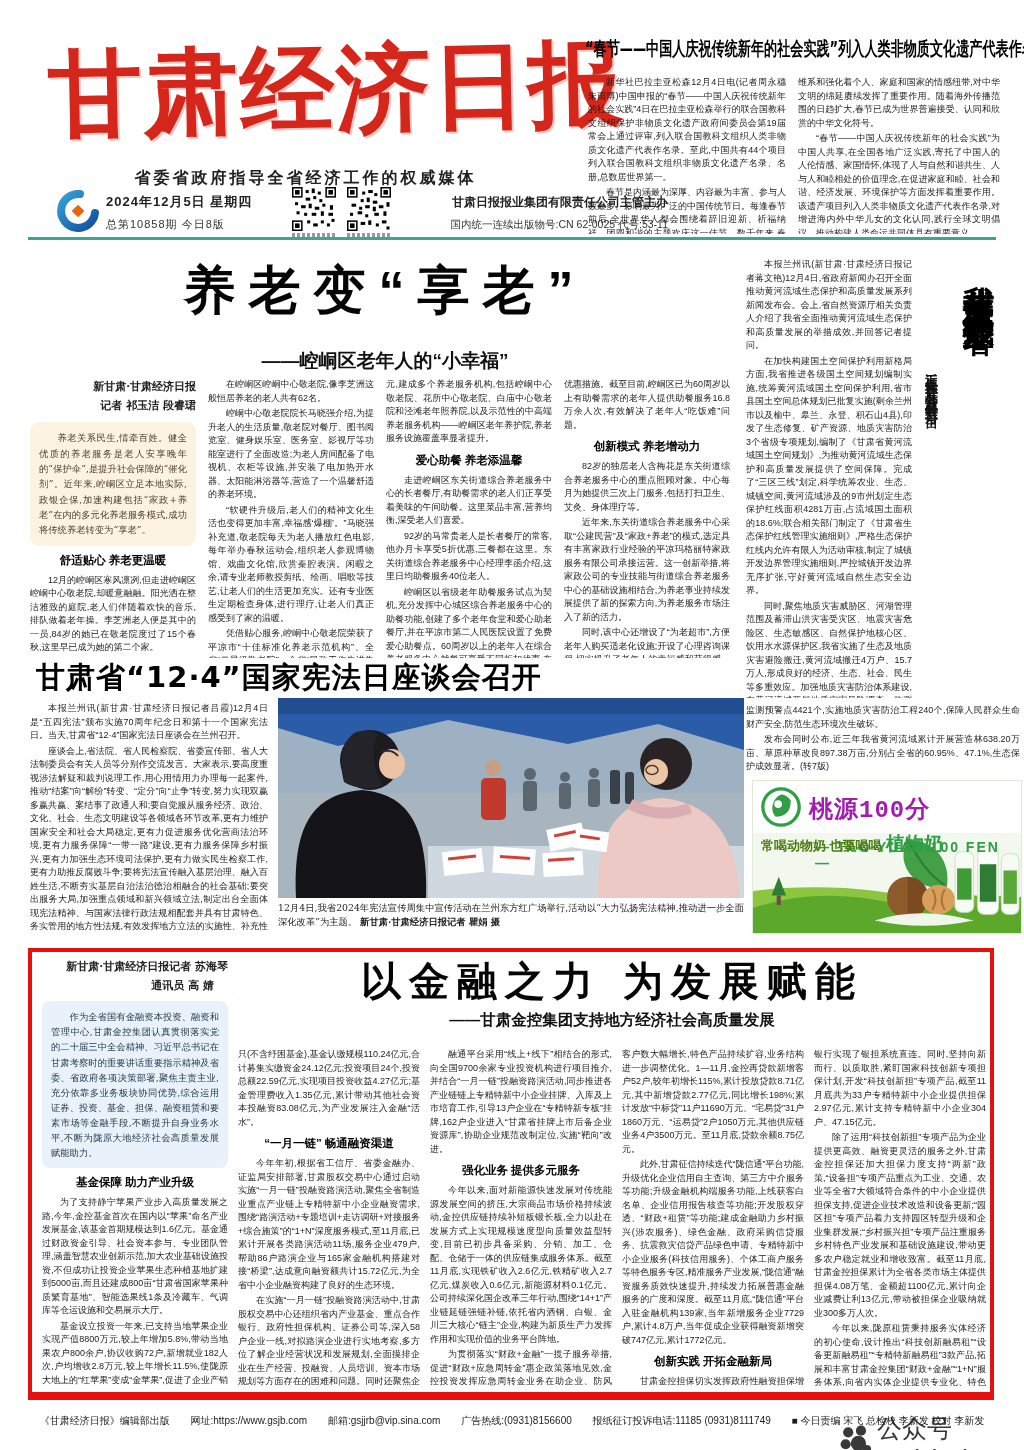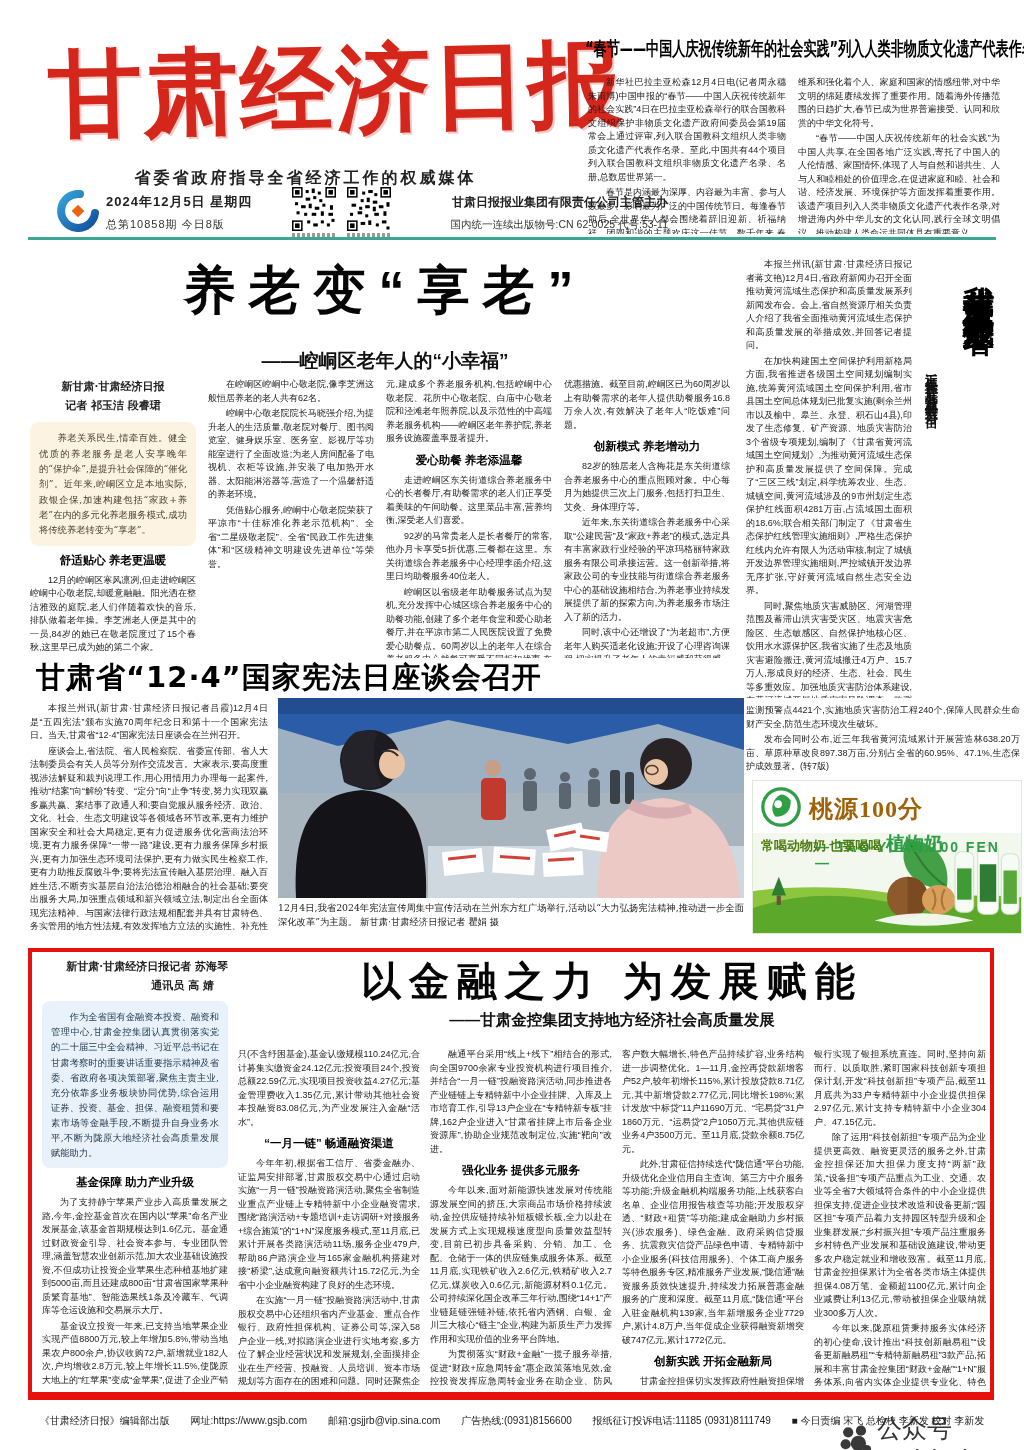--- a/index.html
+++ b/index.html
@@ -33,44 +33,44 @@
 
   
   .spring-head{left:585px;top:36px;width:420px;height:30px;overflow:visible;}
   .spring-head .inner{width:605px;transform:scaleX(.69);transform-origin:left top;font-size:19px;
       font-weight:900;color:#000;white-space:nowrap;font-family:"DejaVu Sans",sans-serif;}
 
   
   .elder-head{left:30px;top:256px;width:710px;text-align:center;font-size:52px;font-weight:900;
       letter-spacing:13px;color:#050505;font-family:Liberation Sans, sans-serif;}
   .elder-sub{left:30px;top:348px;width:710px;text-align:center;font-size:19px;font-weight:bold;color:#111;}
-  .byline{font-family:"DejaVu Serif",serif;font-weight:bold;font-size:11px;text-align:center;color:#222;line-height:1.7;}
+  .byline{font-family:"DejaVu Serif",serif;font-weight:bold;font-size:11px;text-align:right;color:#222;line-height:1.7;}
   .introbox{background:#fcf3e2;border-radius:9px;padding:8px 9px;margin:7px 0 4px 0;
       font-family:"DejaVu Serif",serif;font-size:9.3px;line-height:1.65;color:#4b3c28;text-align:justify;text-indent:2em;}
   .introbox-blue{background:#e9f2fa;border-radius:8px;padding:8px 9px;margin:6px 0 4px 0;
       font-family:"DejaVu Serif",serif;font-size:9.3px;line-height:1.62;color:#243a4e;text-align:justify;text-indent:2em;}
 
   
   .vert-sub{left:914px;top:362px;width:26px;height:270px;writing-mode:vertical-rl;font-size:13px;
       font-weight:bold;letter-spacing:3px;color:#111;}
   .vert-head{left:942px;top:260px;width:58px;height:452px;writing-mode:vertical-rl;font-size:31px;
       font-weight:900;letter-spacing:3px;color:#000;font-family:"DejaVu Sans",sans-serif;}
 
   
   .law-head{left:36px;top:658px;width:600px;font-size:29px;font-weight:900;color:#000;white-space:nowrap;
       letter-spacing:1px;font-family:"DejaVu Sans",sans-serif;}
   .photo{left:278px;top:698px;width:466px;height:200px;}
   .caption{left:278px;top:901px;width:466px;font-family:"DejaVu Serif",serif;font-size:9.3px;
       line-height:1.55;color:#222;text-align:justify;}
-  .caption .credit{font-weight:normal;white-space:nowrap;}
+  .caption .credit{font-weight:bold;white-space:nowrap;}
 
   
   .ad{left:752px;top:780px;width:268px;height:152px;background:#fff;border:1px solid #dcead6;overflow:hidden;}
   .ad .brandrow{position:absolute;left:6px;top:4px;display:flex;align-items:center;gap:6px;z-index:3;}
-  .ad .brand{font-size:24px;font-weight:900;color:#a16207;letter-spacing:1px;font-family:Liberation Serif, serif;}
+  .ad .brand{font-size:24px;font-weight:900;color:#a21caf;letter-spacing:1px;font-family:Liberation Mono, monospace;}
   .ad .branden{position:absolute;left:62px;top:34px;font-size:14px;font-weight:bold;color:#2f9e44;letter-spacing:2px;z-index:3;margin-top:24px;}
   .ad .tag{position:absolute;left:8px;top:50px;z-index:3;white-space:nowrap;}
   .ad .tagred{font-size:13px;font-weight:700;color:#4d7c0f;}
   .ad .taggreen{font-size:19px;font-weight:900;color:#2f9e44;}
   .ad svg.scene{position:absolute;left:0;bottom:0;width:268px;height:100px;z-index:1;}
 
   
   .redbox{left:28px;top:948px;width:966px;height:452px;border:4px solid #e8100c;border-bottom-width:8px;
       box-sizing:border-box;background:#fff;}
   .fin-head{position:absolute;left:210px;top:2px;width:740px;text-align:center;font-size:40px;font-weight:900;
@@ -213,20 +213,21 @@
     <div class="byline">新甘肃·甘肃经济日报</div>
     <div class="byline">记者 祁玉洁 段睿珺</div>
     <div class="introbox">养老关系民生,情牵百姓。健全优质的养老服务是老人安享晚年的“保护伞”,是提升社会保障的“催化剂”。近年来,崆峒区立足本地实际,政银企保,加速构建包括“家政+养老”在内的多元化养老服务模式,成功将传统养老转变为“享老”。</div>
     <div class="inhead">舒适贴心 养老更温暖</div>
     <p>12月的崆峒区寒风凛冽,但走进崆峒区崆峒中心敬老院,却暖意融融。阳光洒在整洁雅致的庭院,老人们伴随着欢快的音乐,排队做着老年操。李芝洲老人便是其中的一员,84岁的她已在敬老院度过了15个春秋,这里早已成为她的第二个家。</p>
     <p>“在这里,衣食住行都有人照顾,吃穿不愁,每月还有90元的零花钱。最重要的是,每天能和一群志同道合的老人做健身操,生活愈发充实快乐!”李芝洲老人笑着分享道。</p>
   </div>
   <div class="col" style="left:208px;top:378px;width:166px;height:280px">
     <p>在崆峒区崆峒中心敬老院,像李芝洲这般恒居养老的老人共有62名。</p>
     <p>崆峒中心敬老院院长马晓强介绍,为提升老人的生活质量,敬老院对餐厅、图书阅览室、健身娱乐室、医务室、影视厅等功能室进行了全面改造;为老人房间配备了电视机、衣柜等设施,并安装了电加热开水器、太阳能淋浴器等,营造了一个温馨舒适的养老环境。</p>
+    <p>“软硬件升级后,老人们的精神文化生活也变得更加丰富,幸福感‘爆棚’。”马晓强补充道,敬老院每天为老人播放红色电影,每年举办春秋运动会,组织老人参观博物馆、戏曲文化馆,欣赏秦腔表演。闲暇之余,请专业老师教授剪纸、绘画、唱歌等技艺,让老人们的生活更加充实。还有专业医生定期检查身体,进行理疗,让老人们真正感受到了家的温暖。</p>
     <p>凭借贴心服务,崆峒中心敬老院荣获了平凉市“十佳标准化养老示范机构”、全省“二星级敬老院”、全省“民政工作先进集体”和“区级精神文明建设先进单位”等荣誉。</p>
 
   </div>
   <div class="col" style="left:386px;top:378px;width:166px;height:280px">
     <p class="noind">元,建成多个养老服务机构,包括崆峒中心敬老院、花所中心敬老院、白庙中心敬老院和泾滩老年照养院,以及示范性的中高端养老服务机构——崆峒区老年养护院,养老服务设施覆盖率显著提升。</p>
     <div class="inhead">爱心助餐 养老添温馨</div>
     <p>走进崆峒区东关街道综合养老服务中心的长者餐厅,有助餐需求的老人们正享受着美味的午间助餐。这里菜品丰富,营养均衡,深受老人们喜爱。</p>
     <p>92岁的马常贵老人是长者餐厅的常客,他办月卡享受5折优惠,三餐都在这里。东关街道综合养老服务中心经理李函介绍,这里日均助餐服务40位老人。</p>
     <p>崆峒区以省级老年助餐服务试点为契机,充分发挥中心城区综合养老服务中心的助餐功能,创建了多个老年食堂和爱心助老餐厅,并在平凉市第二人民医院设置了免费爱心助餐点。60周岁以上的老年人在综合养老服务中心就餐可享受不同折扣优惠,在老年食堂就餐的老年人同样享受优惠,其他助餐机构则根据实际情况制定</p>
   </div>

